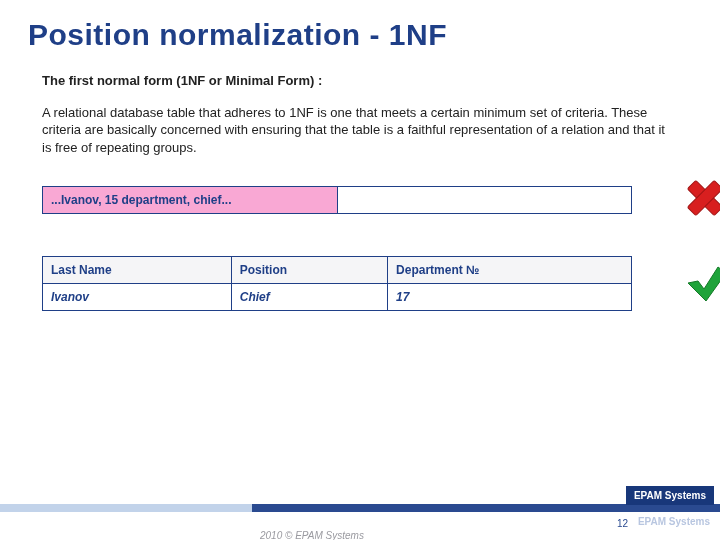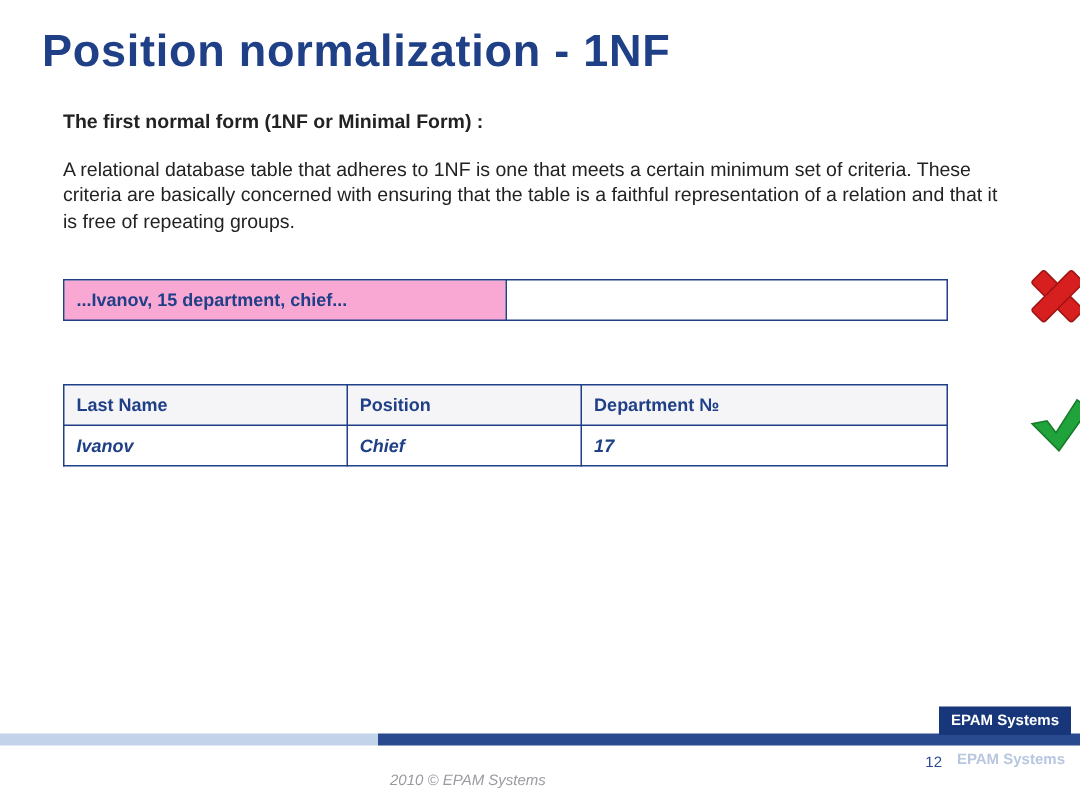--- a/index.html
+++ b/index.html
@@ -57,21 +57,21 @@
   }
   .icon-wrap {
     position: absolute;
     right: -50px;
     top: 50%;
     transform: translateY(-50%);
   }
   .footer {
     position: absolute;
     left: 0; right: 0; bottom: 0;
-    height: 51px;
+    height: 36px;
   }
   .footer-bar {
     position: absolute;
     left: 0; right: 0; top: 0;
     height: 8px;
     background: linear-gradient(to right, #c2d3ea 0%, #c2d3ea 35%, #2a4a90 35%, #2a4a90 100%);
   }
   .footer-text {
     position: absolute;
     left: 260px;

